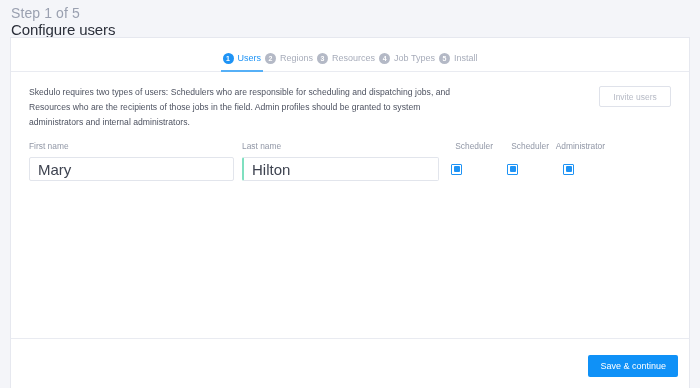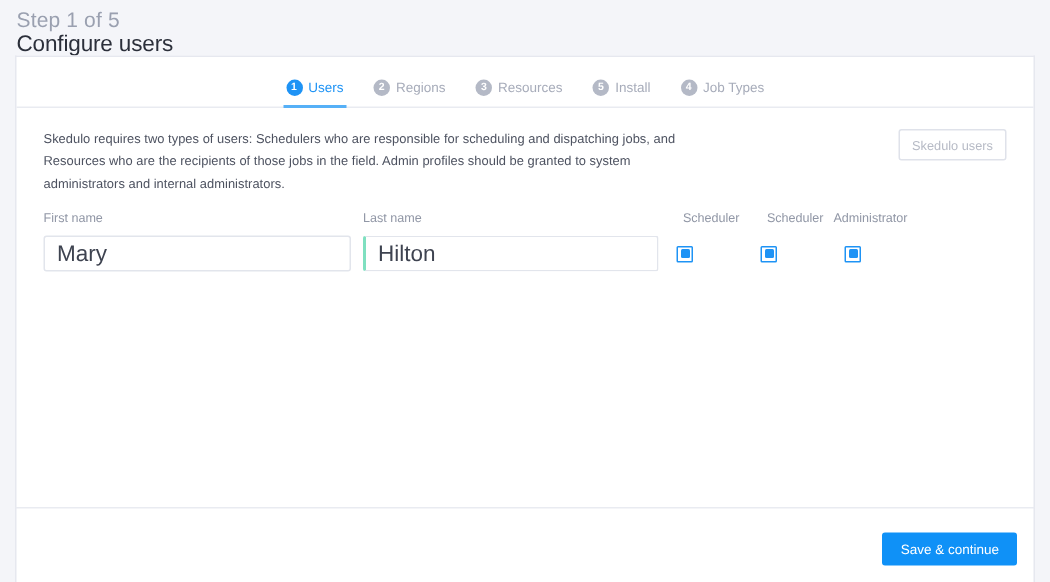--- a/index.html
+++ b/index.html
@@ -53,21 +53,20 @@
     border-bottom: none;
     box-sizing: border-box;
   }
 
   
   .stepper {
     height: 26px;
     display: flex;
     align-items: center;
     justify-content: center;
-    gap: 16px;
     border-bottom: 1px solid #e9ebf1;
     position: relative;
     padding-top: 7px;
   }
   .step {
     display: flex;
     align-items: center;
     gap: 4px;
     position: relative;
     height: 26px;
@@ -261,34 +260,34 @@
       </div>
       <div class="step">
         <span class="step-circle">2</span>
         <span class="step-label">Regions</span>
       </div>
       <div class="step">
         <span class="step-circle">3</span>
         <span class="step-label">Resources</span>
       </div>
       <div class="step">
+        <span class="step-circle">4</span>
+        <span class="step-label">Job Types</span>
+      </div>
+      <div class="step">
         <span class="step-circle">5</span>
         <span class="step-label">Install</span>
       </div>
-      <div class="step">
-        <span class="step-circle">4</span>
-        <span class="step-label">Job Types</span>
-      </div>
     </div>
 
     <div class="card-body">
 
       <div class="intro-row">
         <div class="intro-text">Skedulo requires two types of users: Schedulers who are responsible for scheduling and dispatching jobs, and Resources who are the recipients of those jobs in the field. Admin profiles should be granted to system administrators and internal administrators.</div>
-        <button class="invite-button">Skedulo users</button>
+        <button class="invite-button">Invite users</button>
       </div>
 
       <div class="form-head">
         <div class="col-first">
           <span class="field-label">First name</span>
         </div>
         <div class="col-last">
           <span class="field-label">Last name</span>
         </div>
         <div class="col-check scheduler">

